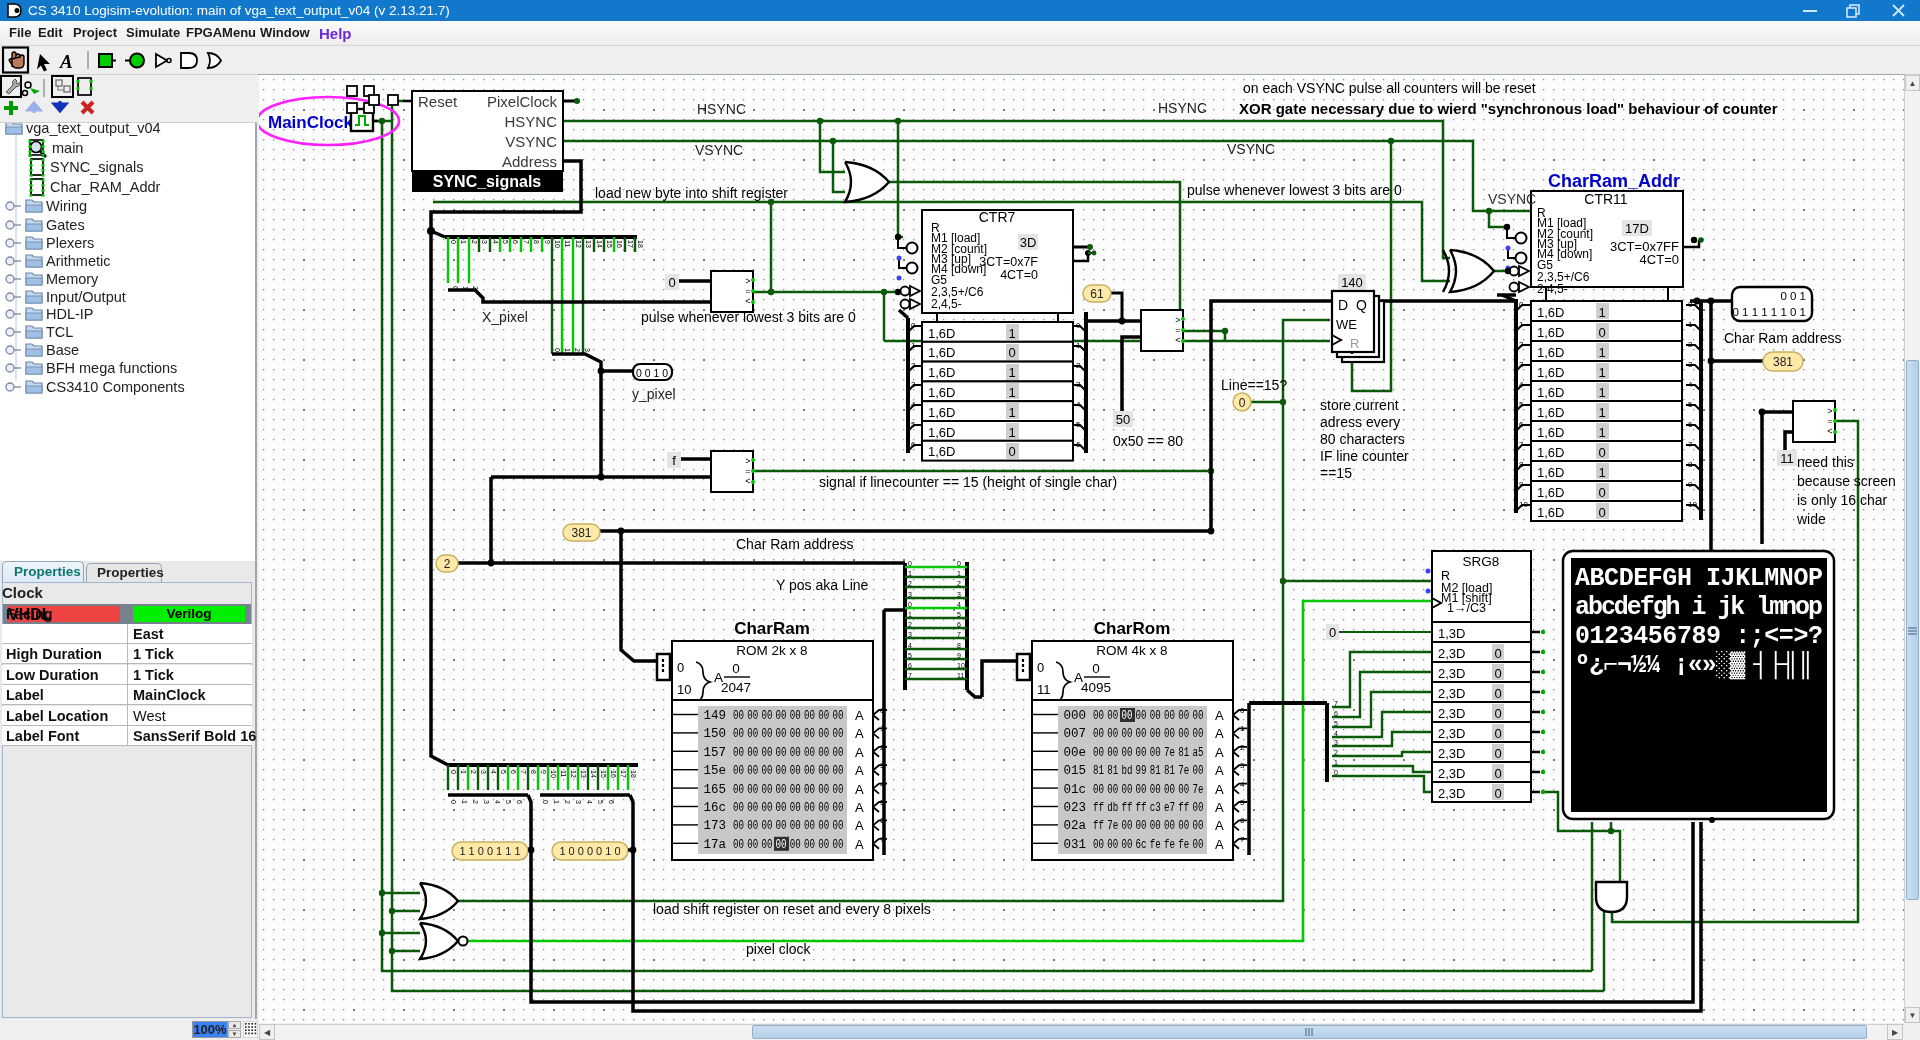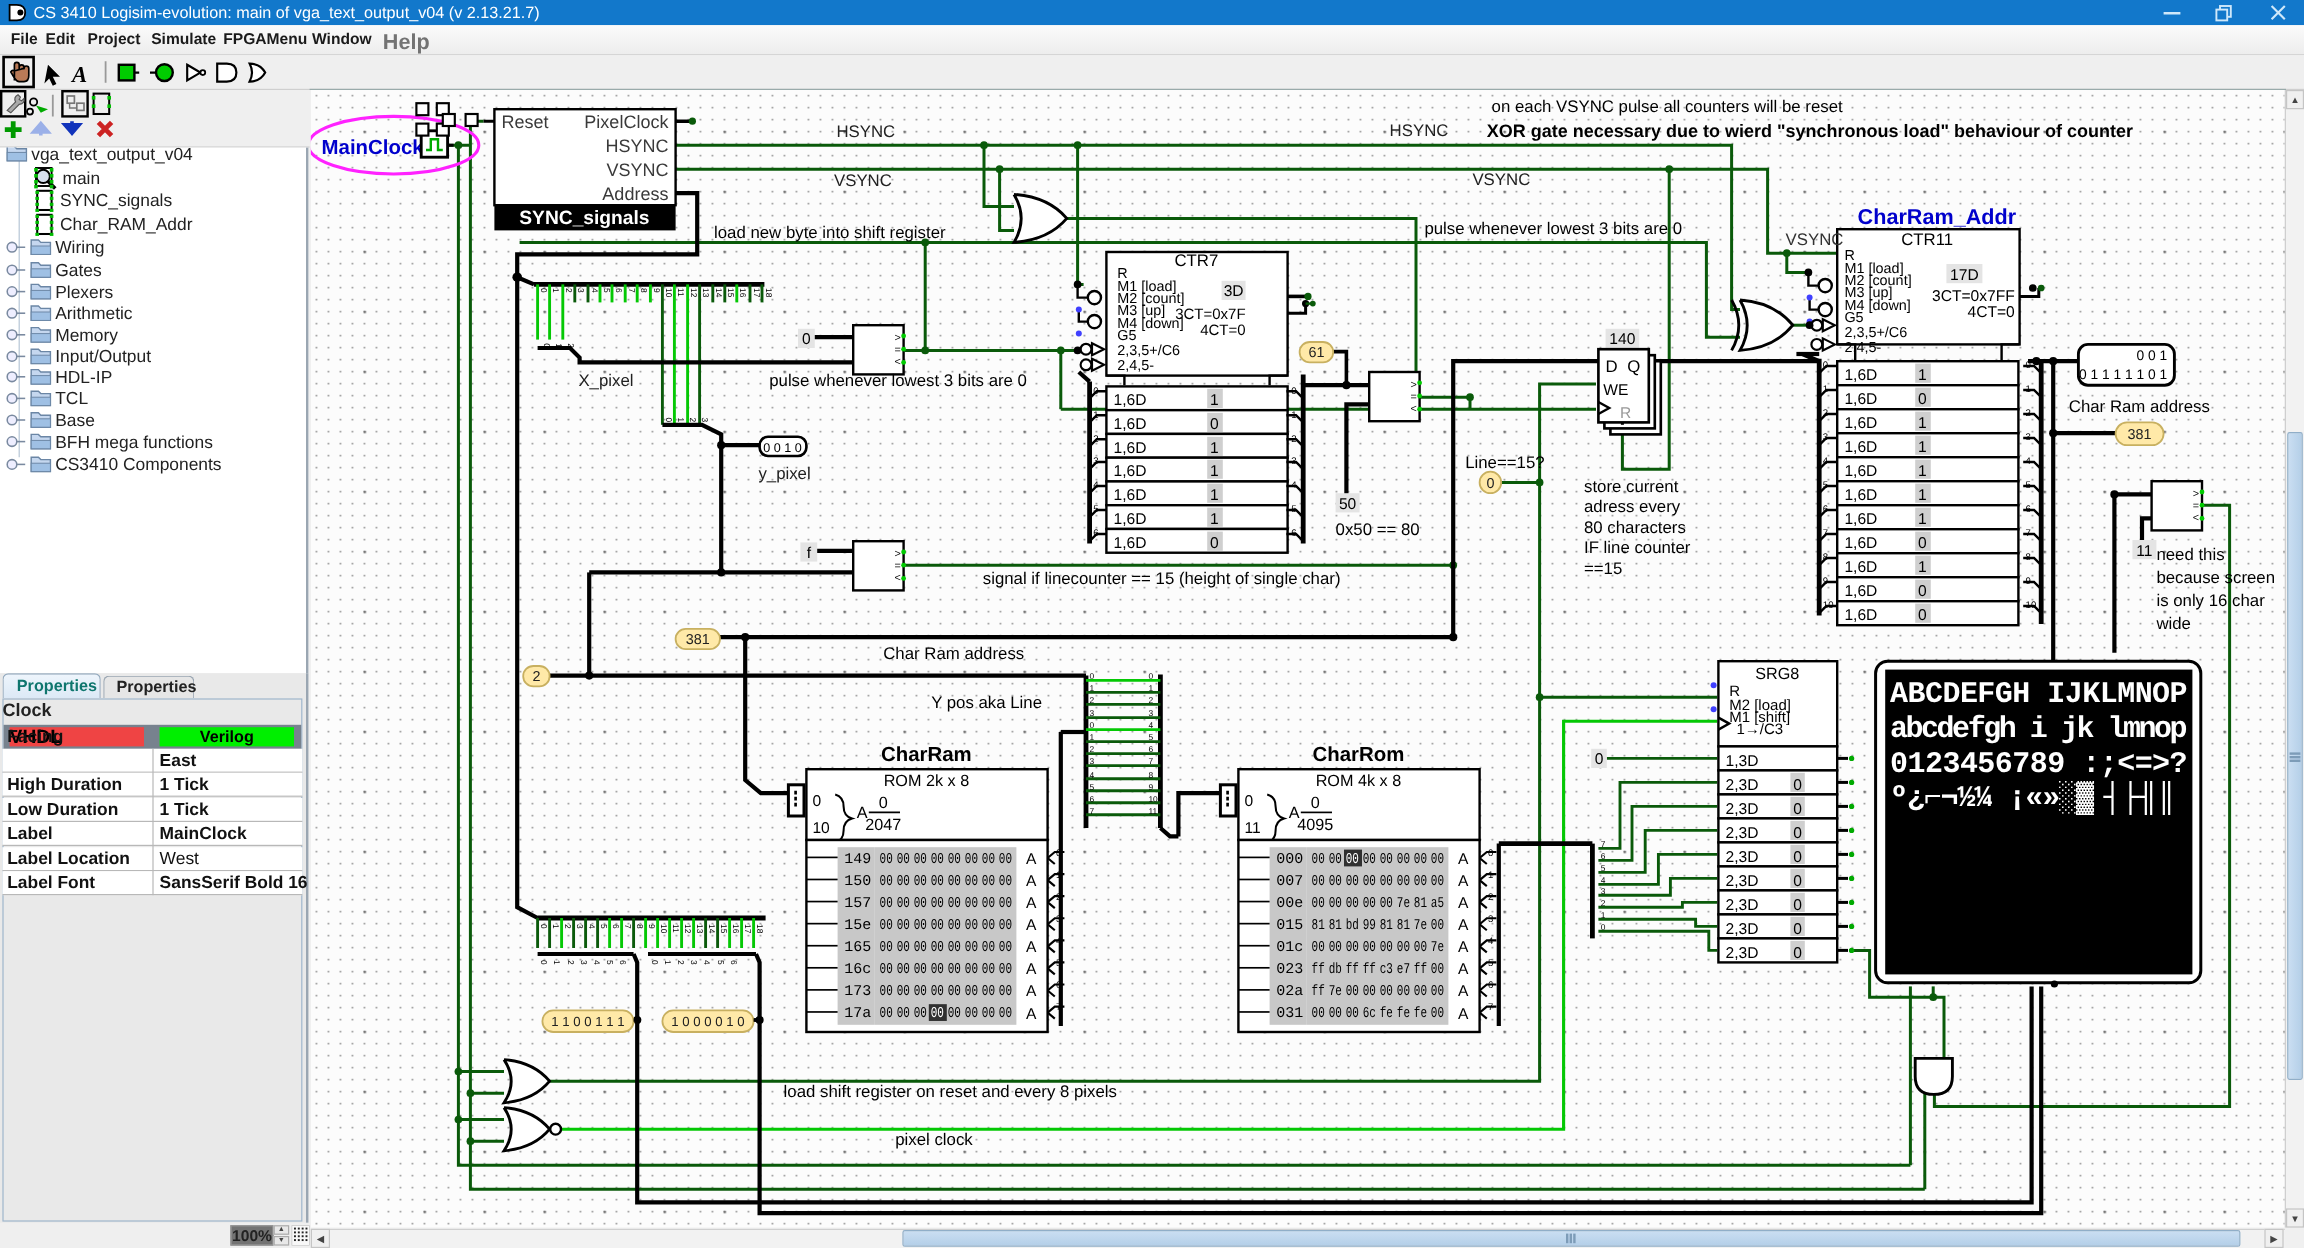--- a/index.html
+++ b/index.html
@@ -19,21 +19,21 @@
  <path d="M103,5 l11,11 M114,5 l-11,11" stroke="#cfe8fa" stroke-width="1.8"></path>
 </svg>
 
 <div class="abs" style="left:0;top:21px;width:1920px;height:25px;background:linear-gradient(#fbfbfb,#ededed);border-bottom:1px solid #d5d5d5"></div>
 <div class="abs" style="left:9px;top:25px;font-size:13px;font-weight:bold;color:#1a1a1a">File</div>
 <div class="abs" style="left:38px;top:25px;font-size:13px;font-weight:bold;color:#1a1a1a">Edit</div>
 <div class="abs" style="left:73px;top:25px;font-size:13px;font-weight:bold;color:#1a1a1a">Project</div>
 <div class="abs" style="left:126px;top:25px;font-size:13px;font-weight:bold;color:#1a1a1a">Simulate</div>
 <div class="abs" style="left:186px;top:25px;font-size:13px;font-weight:bold;color:#1a1a1a">FPGAMenu</div>
 <div class="abs" style="left:260px;top:25px;font-size:13px;font-weight:bold;color:#1a1a1a">Window</div>
-<div class="abs" style="left:319px;top:25px;font-size:18px;font-weight:bold;color:#737373">Help</div>
+<div class="abs" style="left:319px;top:25px;font-size:15px;font-weight:bold;color:#6d28d9">Help</div>
 
 <div class="abs" style="left:0;top:46px;width:1920px;height:29px;background:#efefef;border-bottom:1px solid #cfcfcf"></div>
 <svg class="abs" style="left:0;top:46px" width="240" height="29" viewBox="0 0 240 29">
  <rect x="3" y="1.5" width="25" height="25" fill="none" stroke="#000" stroke-width="2.2"></rect>
  <path d="M12,21 v-9 m0,0 v-4 q0,-2 2,-2 q2,0 2,2 v4 m0,-2 q0,-2 2,-2 q2,0 2,2 v2 m0,-1 q0,-2 2,-2 q2,0 2,2 v6 q0,5 -4,5 h-4 q-2,0 -4,-3 l-3,-5 q1,-2 3,-1 z" fill="#b97a57" stroke="#000" stroke-width="1.4"></path>
  <path d="M40,8 l10,10 -6,0 3,6 -3,1.5 -3,-6 -4,4 z" fill="#000"></path>
  <text x="60" y="22" font-size="19" font-style="italic" font-weight="bold" font-family="&quot;Liberation Serif&quot;,serif">A</text>
  <path d="M88,5 v18" stroke="#999" stroke-width="1.5"></path>
  <rect x="99" y="8" width="13" height="13" fill="#0c0" stroke="#000" stroke-width="2"></rect>
  <path d="M112,14.5 h4" stroke="#000" stroke-width="2"></path>
@@ -187,21 +187,21 @@
 <div style="position:absolute;left:133px;top:687px;font-size:14.5px;font-weight:bold;color:#111">MainClock</div>
 <div style="position:absolute;left:2px;top:706px;width:250px;height:20.4px;border-bottom:1px solid #b8b8b8;background:#fff"></div>
 <div style="position:absolute;left:6px;top:708px;font-size:14.5px;font-weight:bold;color:#111">Label Location</div>
 <div style="position:absolute;left:133px;top:708px;font-size:14.5px;font-weight:normal;color:#111">West</div>
 <div style="position:absolute;left:2px;top:726px;width:250px;height:20.4px;border-bottom:1px solid #b8b8b8;background:#fff"></div>
 <div style="position:absolute;left:6px;top:728px;font-size:14.5px;font-weight:bold;color:#111">Label Font</div>
 <div style="position:absolute;left:133px;top:728px;font-size:14.5px;font-weight:bold;color:#111">SansSerif Bold 16</div>
 <div style="position:absolute;left:127px;top:624px;width:1px;height:122px;background:#b8b8b8"></div>
 
 <div class="abs" style="left:0;top:1019px;width:258px;height:21px;background:#efefef"></div>
-<div class="abs" style="left:192px;top:1021px;width:36px;height:17px;background:#737373;border:1px solid #999;font-size:13px;font-weight:bold;text-align:center;color:#222">100%</div>
+<div class="abs" style="left:192px;top:1021px;width:36px;height:17px;background:#3b82f6;border:1px solid #999;font-size:13px;font-weight:bold;text-align:center;color:#222">100%</div>
 <div class="abs" style="left:228px;top:1021px;width:13px;height:8px;background:#e8e8e8;border:1px solid #aaa;font-size:6px;text-align:center;color:#444;line-height:7px">▲</div>
 <div class="abs" style="left:228px;top:1030px;width:13px;height:8px;background:#e8e8e8;border:1px solid #aaa;font-size:6px;text-align:center;color:#444;line-height:7px">▼</div>
 <svg class="abs" style="left:243px;top:1021px" width="15" height="17">
  <rect x="0" y="0" width="15" height="17" fill="#f8f8f8" stroke="#bbb" stroke-width="1"></rect>
  <g fill="#222">
       <rect x="2.0" y="2.0" width="1.6" height="1.6"></rect>
       <rect x="2.0" y="5.2" width="1.6" height="1.6"></rect>
       <rect x="2.0" y="8.4" width="1.6" height="1.6"></rect>
       <rect x="2.0" y="11.600000000000001" width="1.6" height="1.6"></rect>
       <rect x="5.2" y="2.0" width="1.6" height="1.6"></rect>

